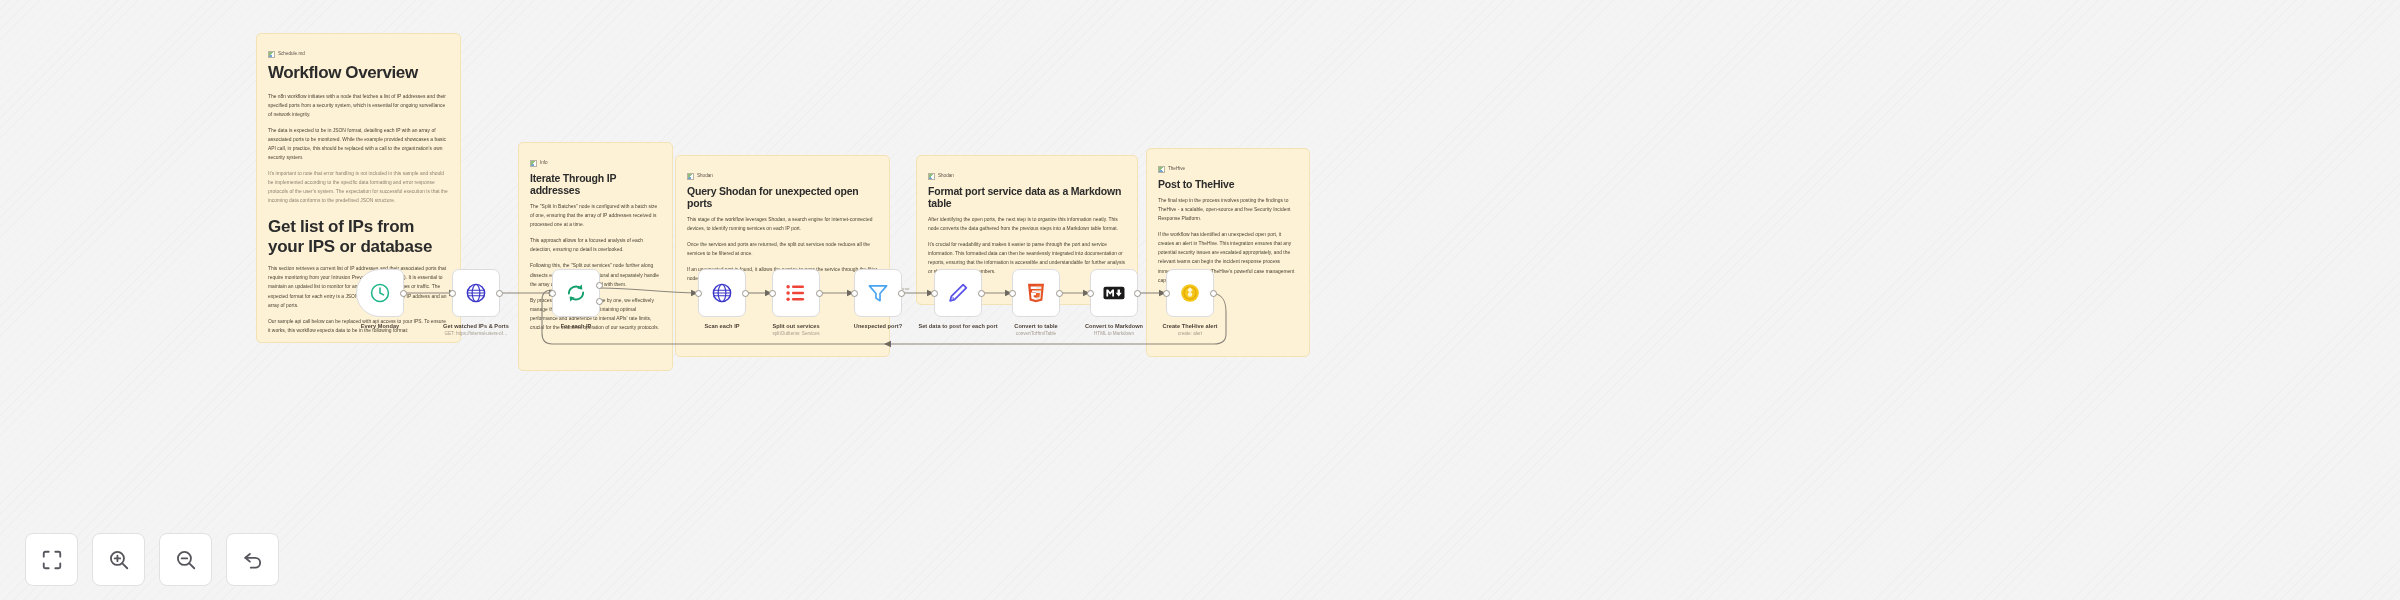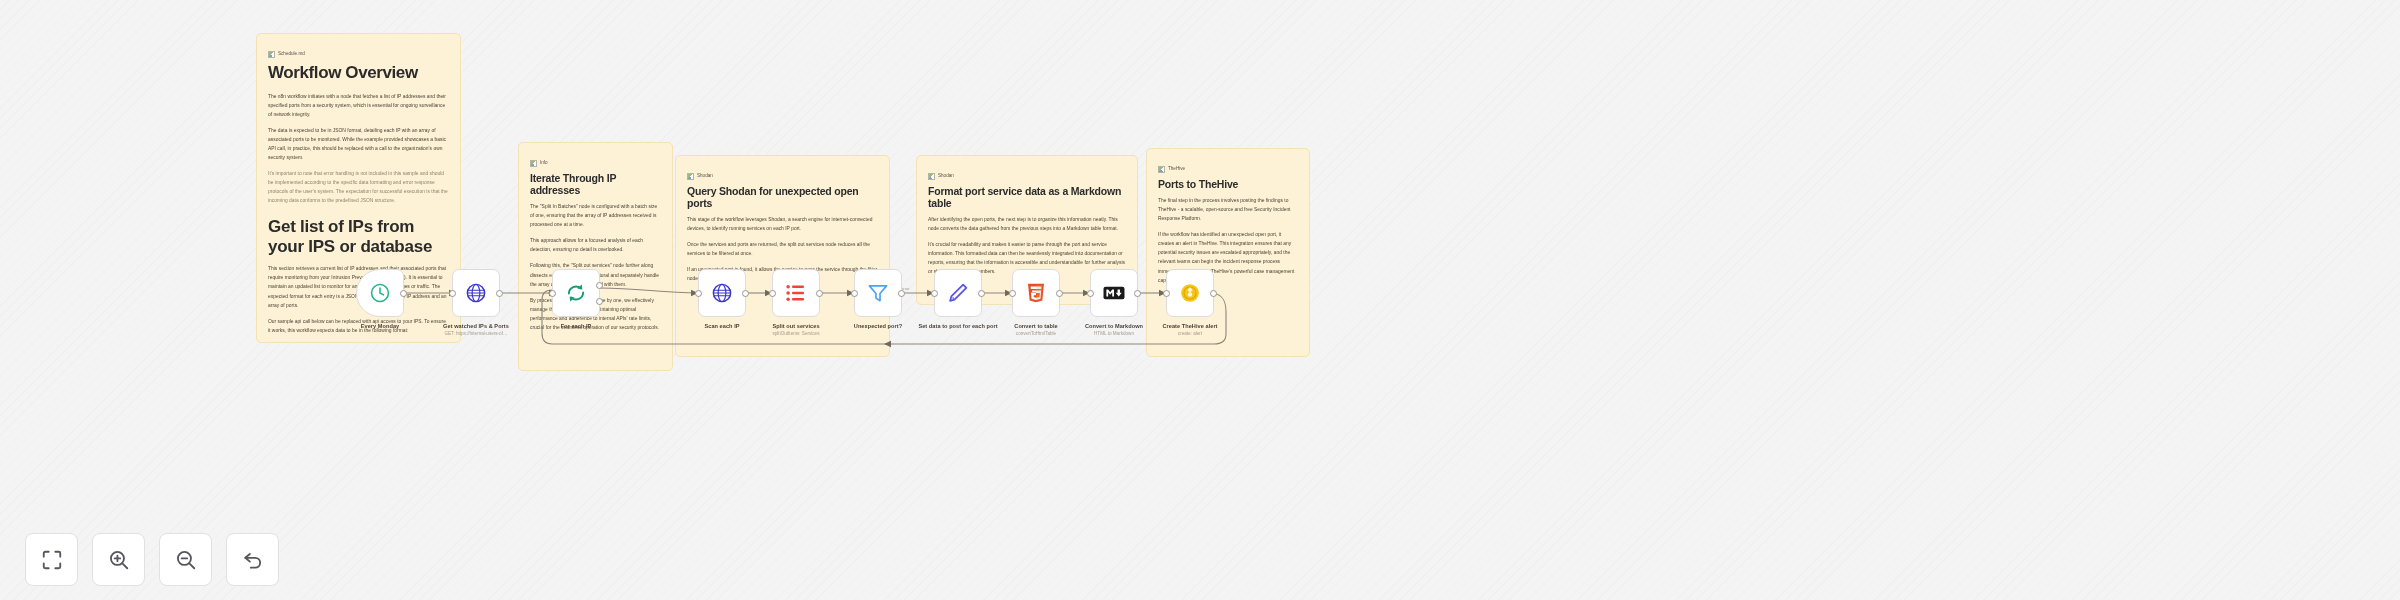--- a/index.html
+++ b/index.html
@@ -248,21 +248,21 @@
     <h3>Format port service data as a Markdown table</h3>
     <p>After identifying the open ports, the next step is to organize this information neatly. This node converts the data gathered from the previous steps into a Markdown table format.</p>
     <p>It's crucial for readability and makes it easier to parse through the port and service information. This formatted data can then be seamlessly integrated into documentation or reports, ensuring that the information is accessible and understandable for further analysis or sharing with team members.</p>
   </div>
 
   <div class="sticky" style="left:1146px; top:148px; width:164px; height:209px;">
     <div class="sticky-broken-img">
       <span class="brokenglyph"></span>
       <span>TheHive</span>
     </div>
-    <h3>Ports to TheHive</h3>
+    <h3>Post to TheHive</h3>
     <p>The final step in the process involves posting the findings to TheHive - a scalable, open-source and free Security Incident Response Platform.</p>
     <p>If the workflow has identified an unexpected open port, it creates an alert in TheHive. This integration ensures that any potential security issues are escalated appropriately, and the relevant teams can begin the incident response process immediately, leveraging TheHive's powerful case management capabilities.</p>
   </div>
 
   <svg id="edges" viewBox="0 0 2400 600">
     <g stroke="#8b867c" stroke-width="1.1" fill="none">
 
       <path d="M 404 293 L 456 293"></path>
 
       <path d="M 500 293 L 556 293"></path>

